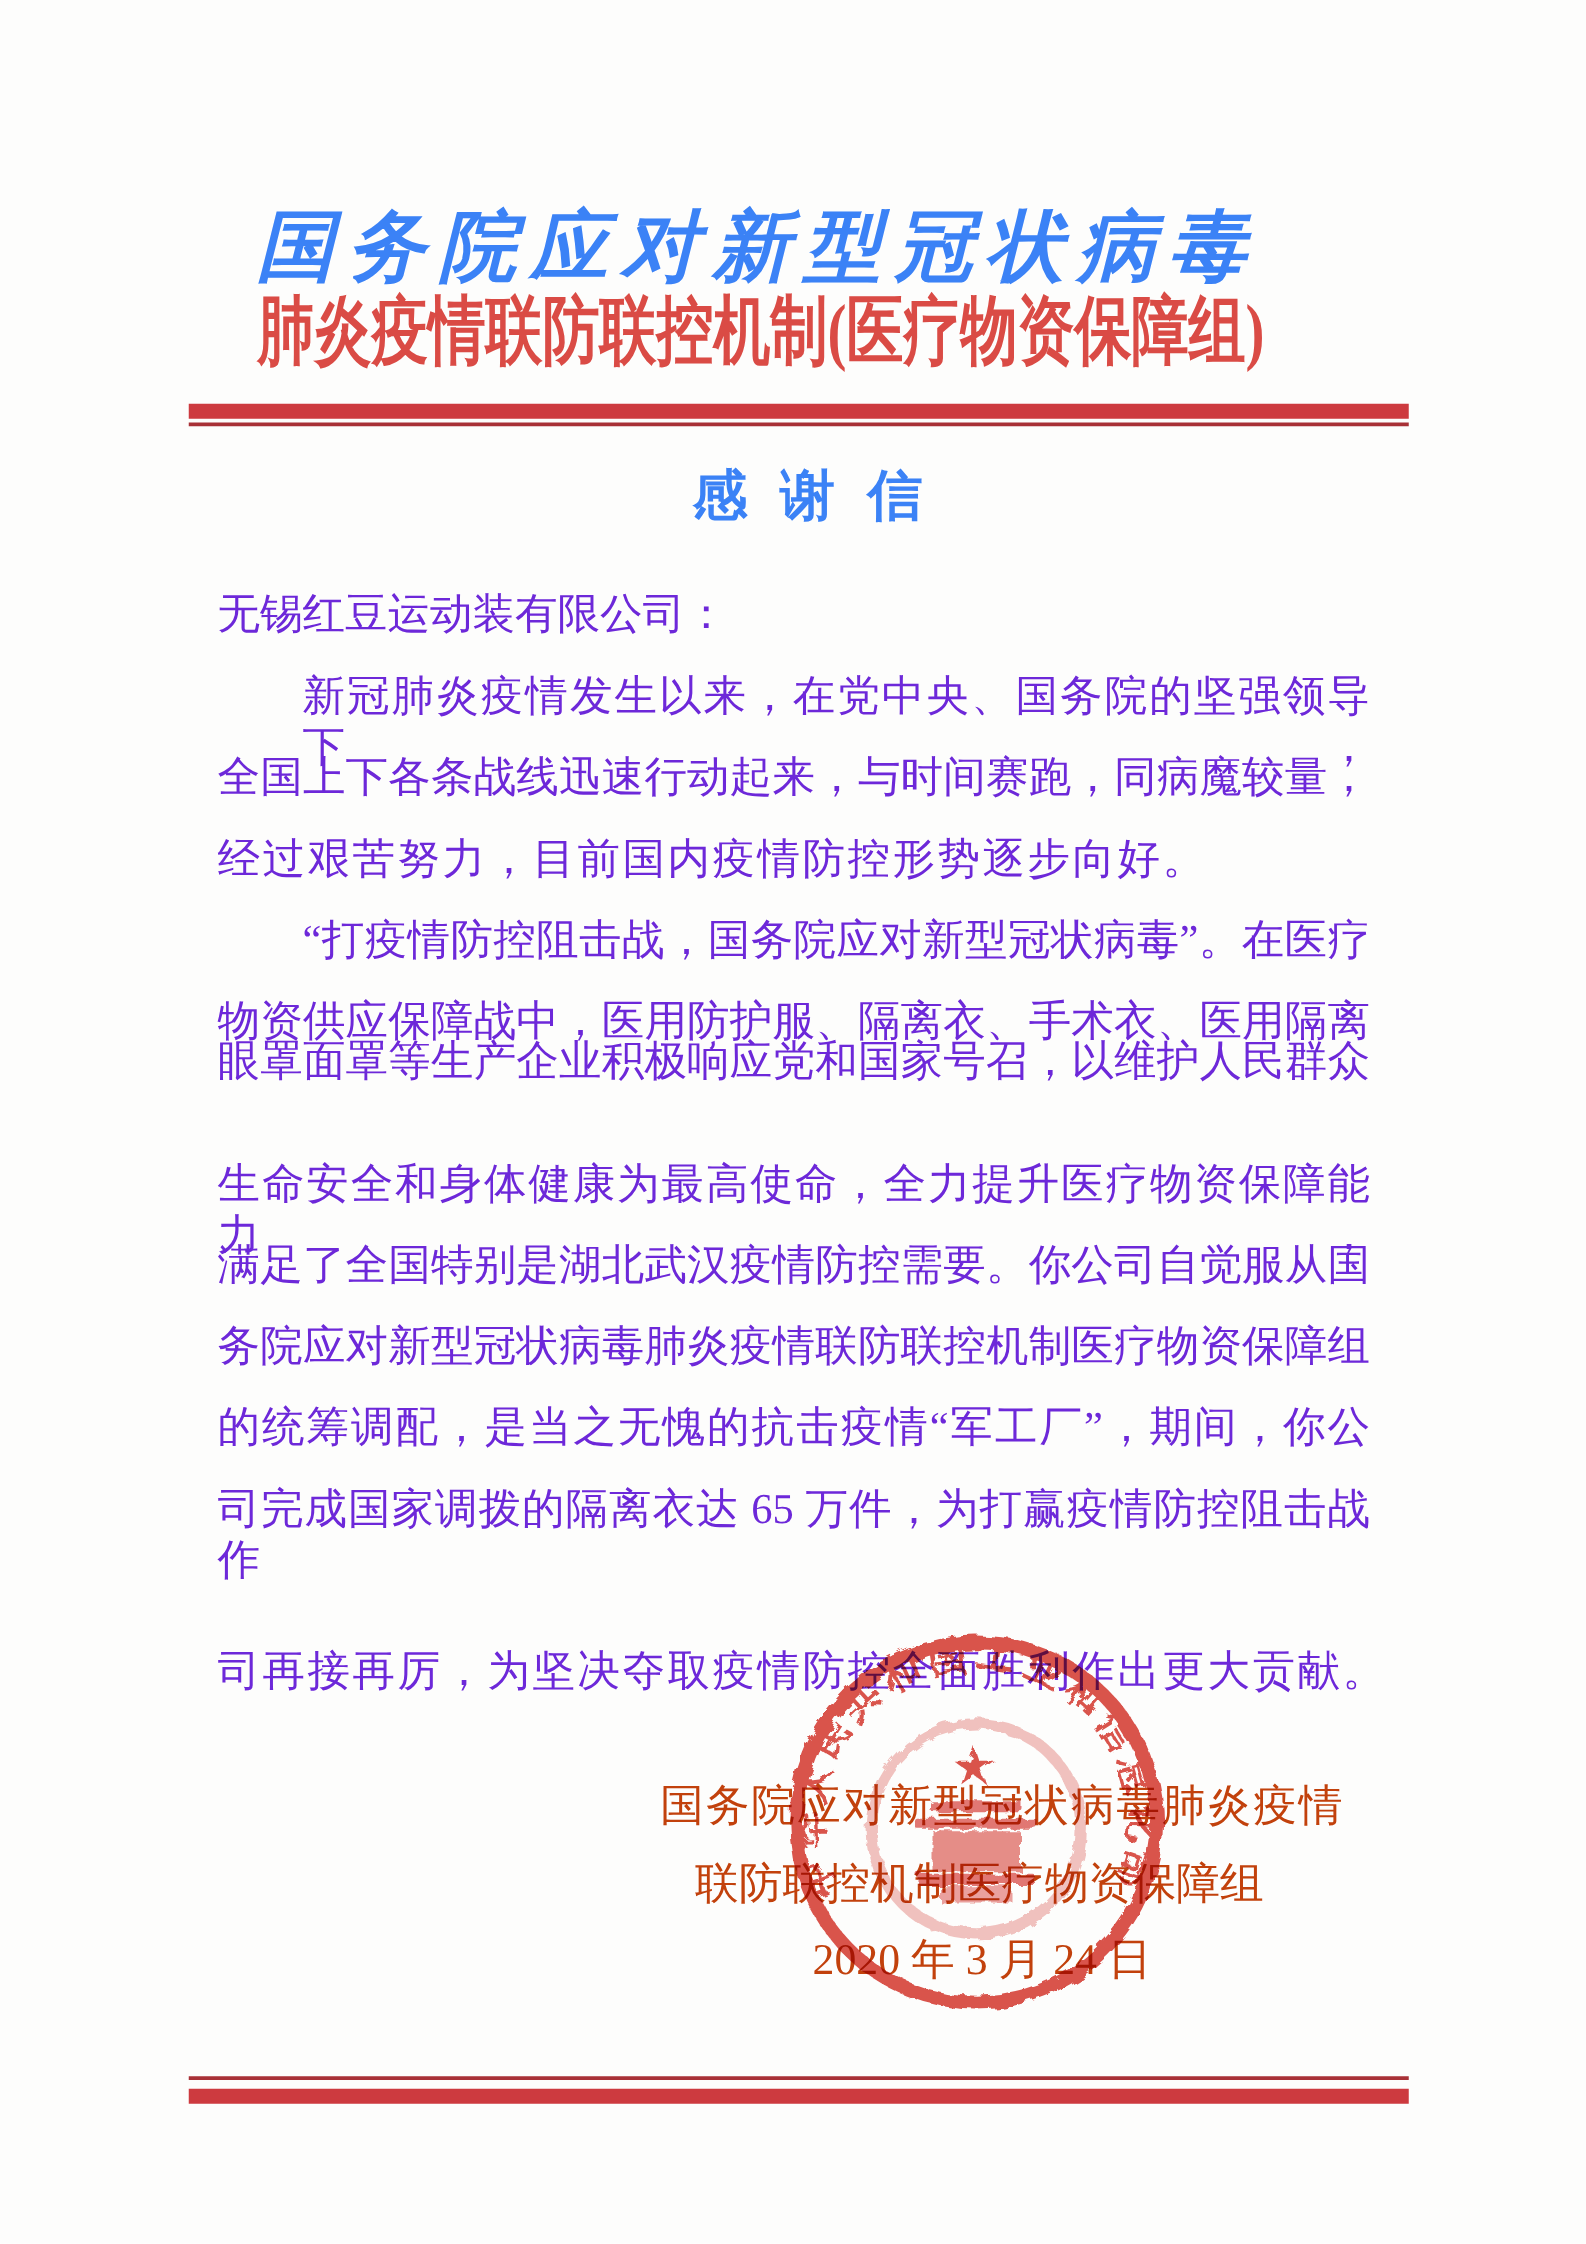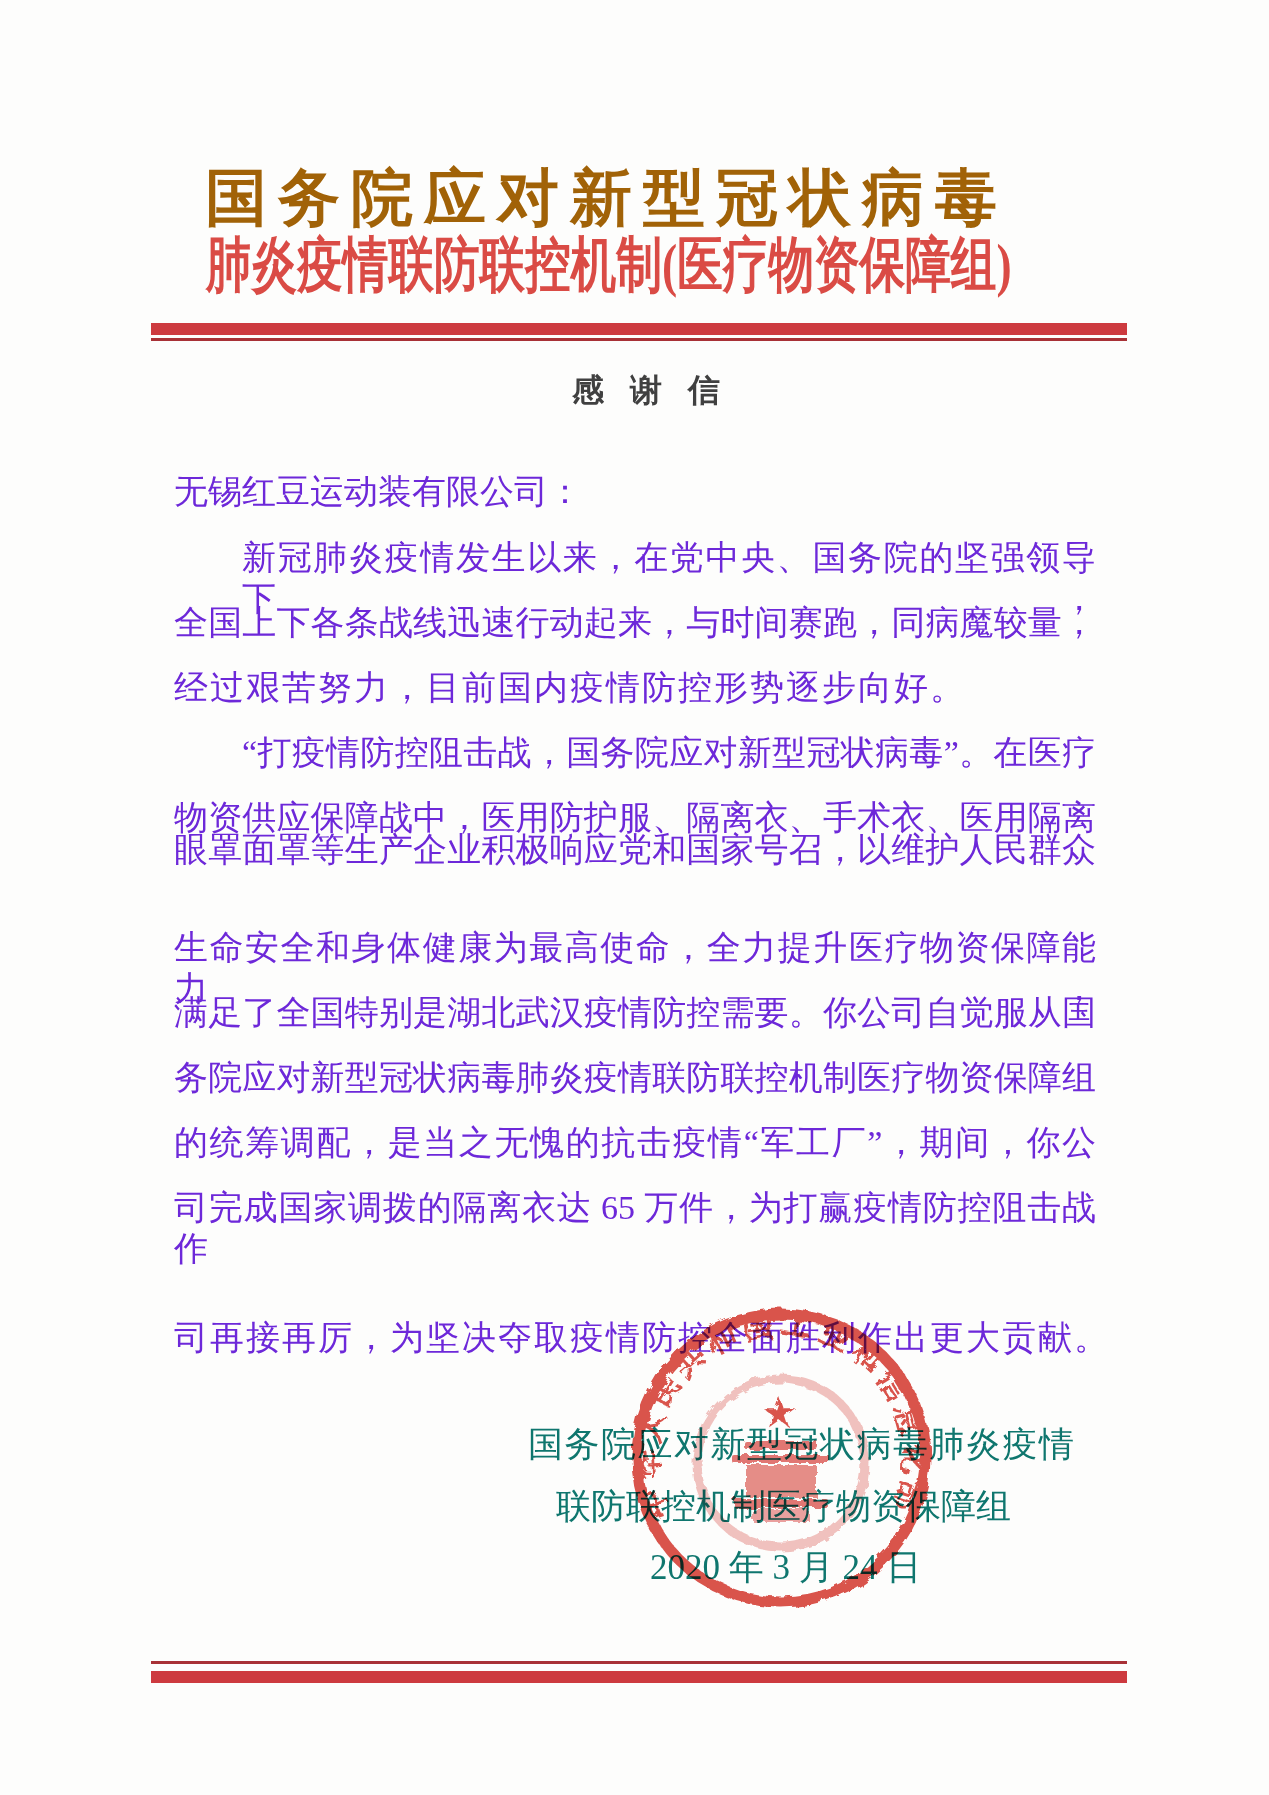--- a/index.html
+++ b/index.html
@@ -24,49 +24,49 @@
   }
   
   .rule{position:absolute;left:151px;width:976px;}
   .rule.t-thick{top:323px;height:12px;}
   .rule.t-thin {top:338px;height:3px;}
   .rule.b-thin {top:1661px;height:3px;}
   .rule.b-thick{top:1671px;height:12px;}
   
   .doc-title{
     position:absolute;left:646px;top:374px;transform:translateX(-50%);
-    font-size:32px;font-weight:700;letter-spacing:26px;text-indent:26px;
-    white-space:nowrap;color:#404040;line-height:1.05;
+    font-size:44px;font-weight:700;letter-spacing:26px;text-indent:26px;
+    white-space:nowrap;color:#3b82f6;line-height:1.05;
   }
   
   .bl{
     position:absolute;
     font-size:34px;color:#6d28d9;line-height:1.2;
     white-space:nowrap;
   }
   .jl{ 
     white-space:normal;
     text-align:justify;text-align-last:justify;
   }
   .m   {left:174px;width:922px;}
   .ind {left:242px;width:854px;}
   
-  .sig{position:absolute;font-size:35px;color:#0f766e;white-space:nowrap;line-height:1.15;}
+  .sig{position:absolute;font-size:35px;color:#c2410c;white-space:nowrap;line-height:1.15;}
   
   .seal{
     position:absolute;left:626px;top:1303px;width:310px;height:310px;
     mix-blend-mode:multiply;opacity:0.92;pointer-events:none;
   }
 </style>
 </head>
 <body>
 
 <div class="page">
 
-  <div class="hdr1" style="color: #a16207;">国务院应对新型冠状病毒</div>
+  <div class="hdr1" style="color: #3b82f6; font-style: italic;">国务院应对新型冠状病毒</div>
   <div class="hdr2" style="color: rgb(218, 75, 69);">肺炎疫情联防联控机制(医疗物资保障组)</div>
 
   <div class="rule t-thick" style="background: rgb(205, 58, 63);"></div>
   <div class="rule t-thin" style="background: rgb(168, 49, 54);"></div>
 
   <div class="doc-title">感谢信</div>
 
   <div class="bl m" style="top:472px;">无锡红豆运动装有限公司：</div>
 
   <div class="bl jl ind" style="top:538px;">新冠肺炎疫情发生以来，在党中央、国务院的坚强领导下，</div>

